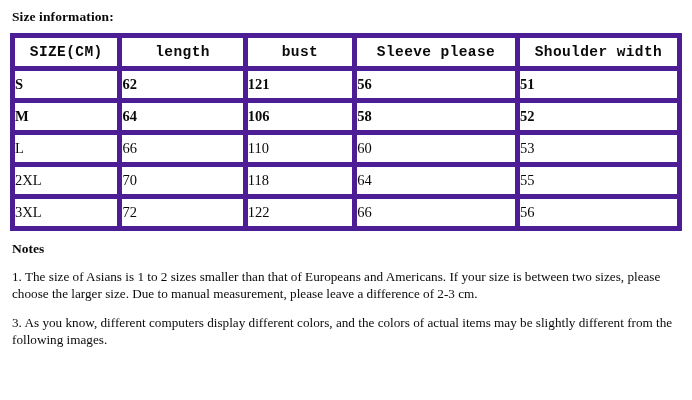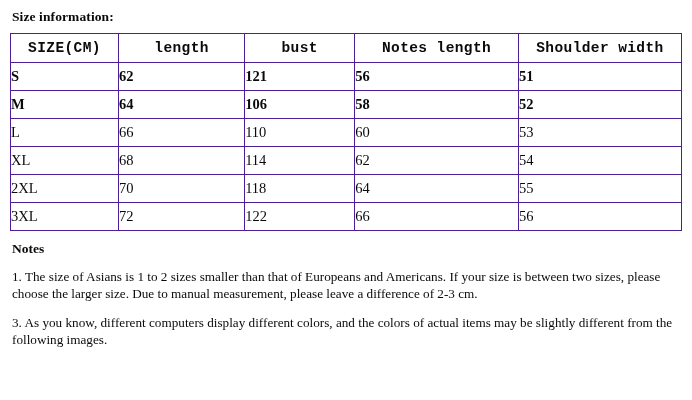--- a/index.html
+++ b/index.html
@@ -30,21 +30,21 @@
     letter-spacing: 0.1px;
   }
   table.size-table {
     border-collapse: collapse;
     width: 672px;
     table-layout: fixed;
     background: #fff;
   }
   table.size-table th,
   table.size-table td {
-    border: 1px solid #4c1d95;
+    border: 5px solid #4c1d95;
     vertical-align: middle;
     padding: 0;
     height: 27px;
   }
   table.size-table thead th {
     font-family: "Liberation Mono", monospace;
     font-size: 14.5px;
     font-weight: bold;
     letter-spacing: 0.4px;
     height: 28px;
@@ -94,21 +94,21 @@
       <col class="col-length">
       <col class="col-bust">
       <col class="col-sleeve">
       <col class="col-shoulder">
     </colgroup>
     <thead>
       <tr>
         <th>SIZE(CM)</th>
         <th>length</th>
         <th>bust</th>
-        <th>Notes length</th>
+        <th>Sleeve please</th>
         <th>Shoulder width</th>
       </tr>
     </thead>
     <tbody>
       <tr class="bold-row">
         <td>S</td>
         <td>62</td>
         <td>121</td>
         <td>56</td>
         <td>51</td>
@@ -119,27 +119,20 @@
         <td>106</td>
         <td>58</td>
         <td>52</td>
       </tr>
       <tr>
         <td>L</td>
         <td>66</td>
         <td>110</td>
         <td>60</td>
         <td>53</td>
-      </tr>
-      <tr>
-        <td>XL</td>
-        <td>68</td>
-        <td>114</td>
-        <td>62</td>
-        <td>54</td>
       </tr>
       <tr>
         <td>2XL</td>
         <td>70</td>
         <td>118</td>
         <td>64</td>
         <td>55</td>
       </tr>
       <tr>
         <td>3XL</td>

